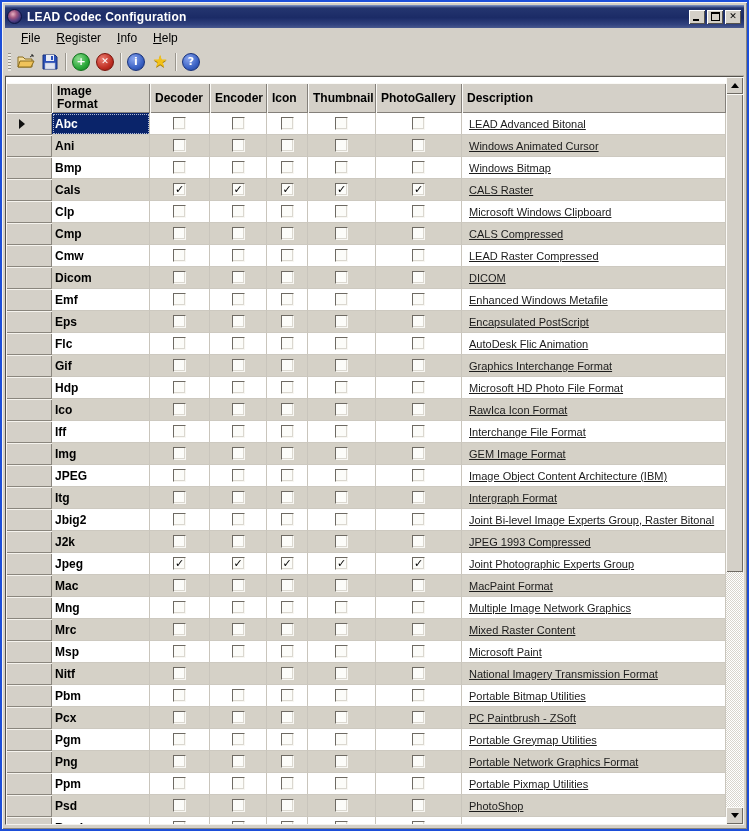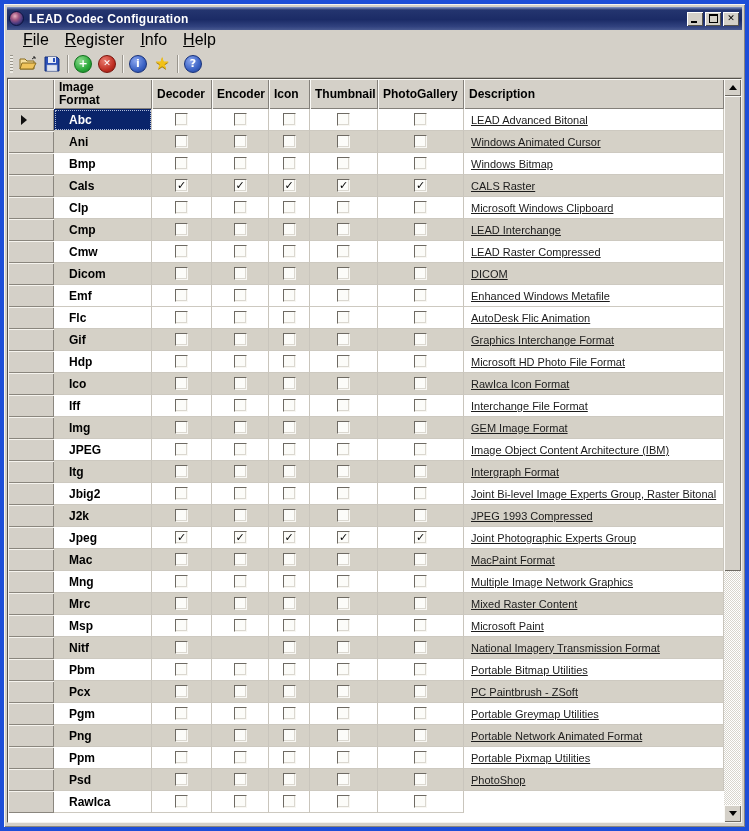--- a/index.html
+++ b/index.html
@@ -1,37 +1,37 @@
 <!DOCTYPE html>
 <html style="--chrome: #d4d0c8; --selection: #0a246a; --row_alt: #d5d1c7; --titlebar_navy: #1b2b66; --check_green: #2aa83a; --remove_red: #c03024; --info_blue: #3b62c4; --star_gold: #f2c118;"><head>
 <meta charset="utf-8">
 <style>
   html,body{margin:0;padding:0;background:#fff;}
   body{width:749px;height:831px;position:relative;font-family:"Liberation Sans",sans-serif;-webkit-font-smoothing:none;}
   .window{position:absolute;inset:0;box-sizing:border-box;background:var(--chrome,#d4d0c8);
-    border:4px solid #1d4ed8;box-shadow:inset 1px 1px 0 #f6f4f0, inset -1px -1px 0 #8a867e;
+    border:2px solid #1d4ed8;box-shadow:inset 1px 1px 0 #f6f4f0, inset -1px -1px 0 #8a867e;
     display:flex;flex-direction:column;padding:3px;}
   
   .titlebar{height:23px;flex:0 0 23px;display:flex;align-items:center;
     background:linear-gradient(180deg,#8397c8 0px,#24356f 3px,#1b2b66 55%,#31427f 85%,#49598f 100%);
     padding:0 2px;}
   .app-icon{width:15px;height:15px;border-radius:50%;flex:0 0 15px;
     background:radial-gradient(circle at 38% 32%,#e8b0c0,#a05580 32%,#4a3a80 62%,#161f55 88%);
     border:1px solid #0d1440;box-sizing:border-box;}
   .title-text{color:#fff;font-size:12px;font-weight:bold;margin-left:5px;letter-spacing:.2px;}
   .winbtns{margin-left:auto;display:flex;gap:2px;margin-right:1px;}
   .wbtn{width:16px;height:14px;background:var(--chrome,#d4d0c8);cursor:default;
     box-shadow:inset 1px 1px 0 #fff, inset -1px -1px 0 #55524c;
     display:flex;align-items:center;justify-content:center;}
   .glyph-min{width:6px;height:2px;background:#000;margin-top:7px;margin-right:3px;}
   .glyph-max{width:7px;height:6px;border:1px solid #000;border-top-width:2px;box-sizing:content-box;}
   .glyph-close{font:bold 9px "DejaVu Sans",sans-serif;color:#000;line-height:1;}
   
   .menubar{height:20px;flex:0 0 20px;display:flex;align-items:center;padding-left:8px;}
-  .menu-item{font-size:16px;color:#000;padding:2px 8px;}
+  .menu-item{font-size:12px;color:#000;padding:2px 8px;}
   .menu-item u{text-decoration:underline;}
   
   .toolbar{height:27px;flex:0 0 27px;display:flex;align-items:center;padding-left:2px;
     border-bottom:1px solid #b5b1a9;}
   .gripper{width:3px;height:18px;margin:0 3px 0 1px;
     background:repeating-linear-gradient(180deg,#98948a 0 1px,#eceae4 1px 3px);}
   .tbtn{width:24px;height:22px;border:none;background:transparent;padding:0;margin:0;
     display:flex;align-items:center;justify-content:center;}
   .tsep{width:1px;height:18px;background:#9a968e;box-shadow:1px 0 0 #f4f2ee;margin:0 3px;}
   .circle{width:16px;height:16px;border-radius:50%;display:flex;align-items:center;justify-content:center;
@@ -39,35 +39,35 @@
   .circle.green{background:radial-gradient(circle at 35% 30%,#8fdc8f,#2aa83a 60%,#157a22);border:1px solid #0e6e1a;}
   .circle.red{background:radial-gradient(circle at 35% 30%,#ea7c70,#c03024 60%,#8c150c);border:1px solid #7a120a;font-size:9px;}
   .circle.blue{background:radial-gradient(circle at 35% 30%,#8aa6ee,#3b62c4 60%,#1d3d90);border:1px solid #16307a;}
   .star-glyph{color:#f2c118;font-size:17px;line-height:1;font-family:"DejaVu Sans",sans-serif;
     text-shadow:0 1px 0 #a07808;}
   
   .client{flex:1 1 auto;margin:0 0 1px 0;position:relative;display:flex;min-height:0;
     border:1px solid;border-color:#55524c #f4f2ee #f4f2ee #55524c;background:#fff;}
   .grid{flex:1 1 auto;min-width:0;display:flex;flex-direction:column;overflow:hidden;
     --cols:46px 98px 60px 57px 41px 68px 86px minmax(0,1fr);}
-  .grid-header{display:grid;grid-template-columns:var(--cols);height:30px;flex:0 0 30px;}
+  .grid-header{display:grid;grid-template-columns:var(--cols);height:30px;flex:0 0 30px;margin-top:6px;}
   .h-cell{background:var(--chrome,#d4d0c8);box-shadow:inset 1px 1px 0 #fbfaf7, inset -1px -1px 0 #84807a;
     display:flex;align-items:center;padding:0 5px;font-weight:bold;font-size:12px;color:#000;
     white-space:pre-line;line-height:13px;box-sizing:border-box;overflow:hidden;}
   .grid-rows{flex:1 1 auto;overflow:hidden;}
   .grid-row{display:grid;grid-template-columns:var(--cols);height:22px;}
   .cell{display:flex;align-items:center;box-sizing:border-box;overflow:hidden;
     border-right:1px solid #c9c5bc;border-bottom:1px solid #cdc9c0;font-size:11px;}
   .grid-row.plain .cell{background:#fff;}
   .grid-row.alt .cell{background:var(--row_alt,#d5d1c7);}
   .sel-cell{background:var(--chrome,#d4d0c8) !important;border:none;justify-content:center;
     box-shadow:inset 1px 1px 0 #f6f4ef, inset -1px -1px 0 #8a867e;}
   .row-arrow{width:0;height:0;border-left:6px solid #101010;border-top:5px solid transparent;
     border-bottom:5px solid transparent;margin-right:14px;}
-  .fmt{font-weight:bold;font-size:12px;padding-left:15px;color:#000;}
+  .fmt{font-weight:bold;font-size:12px;padding-left:3px;color:#000;}
   .fmt.selected{background:var(--selection,#0a246a) !important;color:#fff;
     outline:1px dotted #aebad6;outline-offset:-2px;}
   .chk-cell{justify-content:center;}
   .checkbox{width:13px;height:13px;box-sizing:border-box;background:#fcfcf9;
     border:1px solid;border-color:#6e6a63 #f8f7f3 #f8f7f3 #6e6a63;
     box-shadow:inset -1px -1px 0 #dbd8d0;
     display:flex;align-items:center;justify-content:center;
     font:bold 11px "DejaVu Sans",sans-serif;color:#000;line-height:1;}
   .desc{padding-left:7px;color:#1c1c1c;white-space:nowrap;text-decoration:underline;}
   
@@ -276,21 +276,21 @@
             </div>
             <div class="cell chk-cell">
               <span class="checkbox"></span>
             </div>
             <div class="cell chk-cell">
               <span class="checkbox"></span>
             </div>
             <div class="cell chk-cell">
               <span class="checkbox"></span>
             </div>
-            <div class="cell desc">LEAD Interchange</div>
+            <div class="cell desc">CALS Compressed</div>
           </div>
           <div class="grid-row plain">
             <div class="cell sel-cell"></div>
             <div class="cell fmt">Cmw</div>
             <div class="cell chk-cell">
               <span class="checkbox"></span>
             </div>
             <div class="cell chk-cell">
               <span class="checkbox"></span>
             </div>
@@ -338,20 +338,40 @@
               <span class="checkbox"></span>
             </div>
             <div class="cell chk-cell">
               <span class="checkbox"></span>
             </div>
             <div class="cell chk-cell">
               <span class="checkbox"></span>
             </div>
             <div class="cell desc">Enhanced Windows Metafile</div>
           </div>
+          <div class="grid-row alt">
+            <div class="cell sel-cell"></div>
+            <div class="cell fmt">Eps</div>
+            <div class="cell chk-cell">
+              <span class="checkbox"></span>
+            </div>
+            <div class="cell chk-cell">
+              <span class="checkbox"></span>
+            </div>
+            <div class="cell chk-cell">
+              <span class="checkbox"></span>
+            </div>
+            <div class="cell chk-cell">
+              <span class="checkbox"></span>
+            </div>
+            <div class="cell chk-cell">
+              <span class="checkbox"></span>
+            </div>
+            <div class="cell desc">Encapsulated PostScript</div>
+          </div>
           <div class="grid-row plain">
             <div class="cell sel-cell"></div>
             <div class="cell fmt">Flc</div>
             <div class="cell chk-cell">
               <span class="checkbox"></span>
             </div>
             <div class="cell chk-cell">
               <span class="checkbox"></span>
             </div>
             <div class="cell chk-cell">
@@ -734,21 +754,21 @@
             </div>
             <div class="cell chk-cell">
               <span class="checkbox"></span>
             </div>
             <div class="cell chk-cell">
               <span class="checkbox"></span>
             </div>
             <div class="cell chk-cell">
               <span class="checkbox"></span>
             </div>
-            <div class="cell desc">Portable Network Animated Format</div>
+            <div class="cell desc">Portable Network Graphics Format</div>
           </div>
           <div class="grid-row plain">
             <div class="cell sel-cell"></div>
             <div class="cell fmt">Ppm</div>
             <div class="cell chk-cell">
               <span class="checkbox"></span>
             </div>
             <div class="cell chk-cell">
               <span class="checkbox"></span>
             </div>

